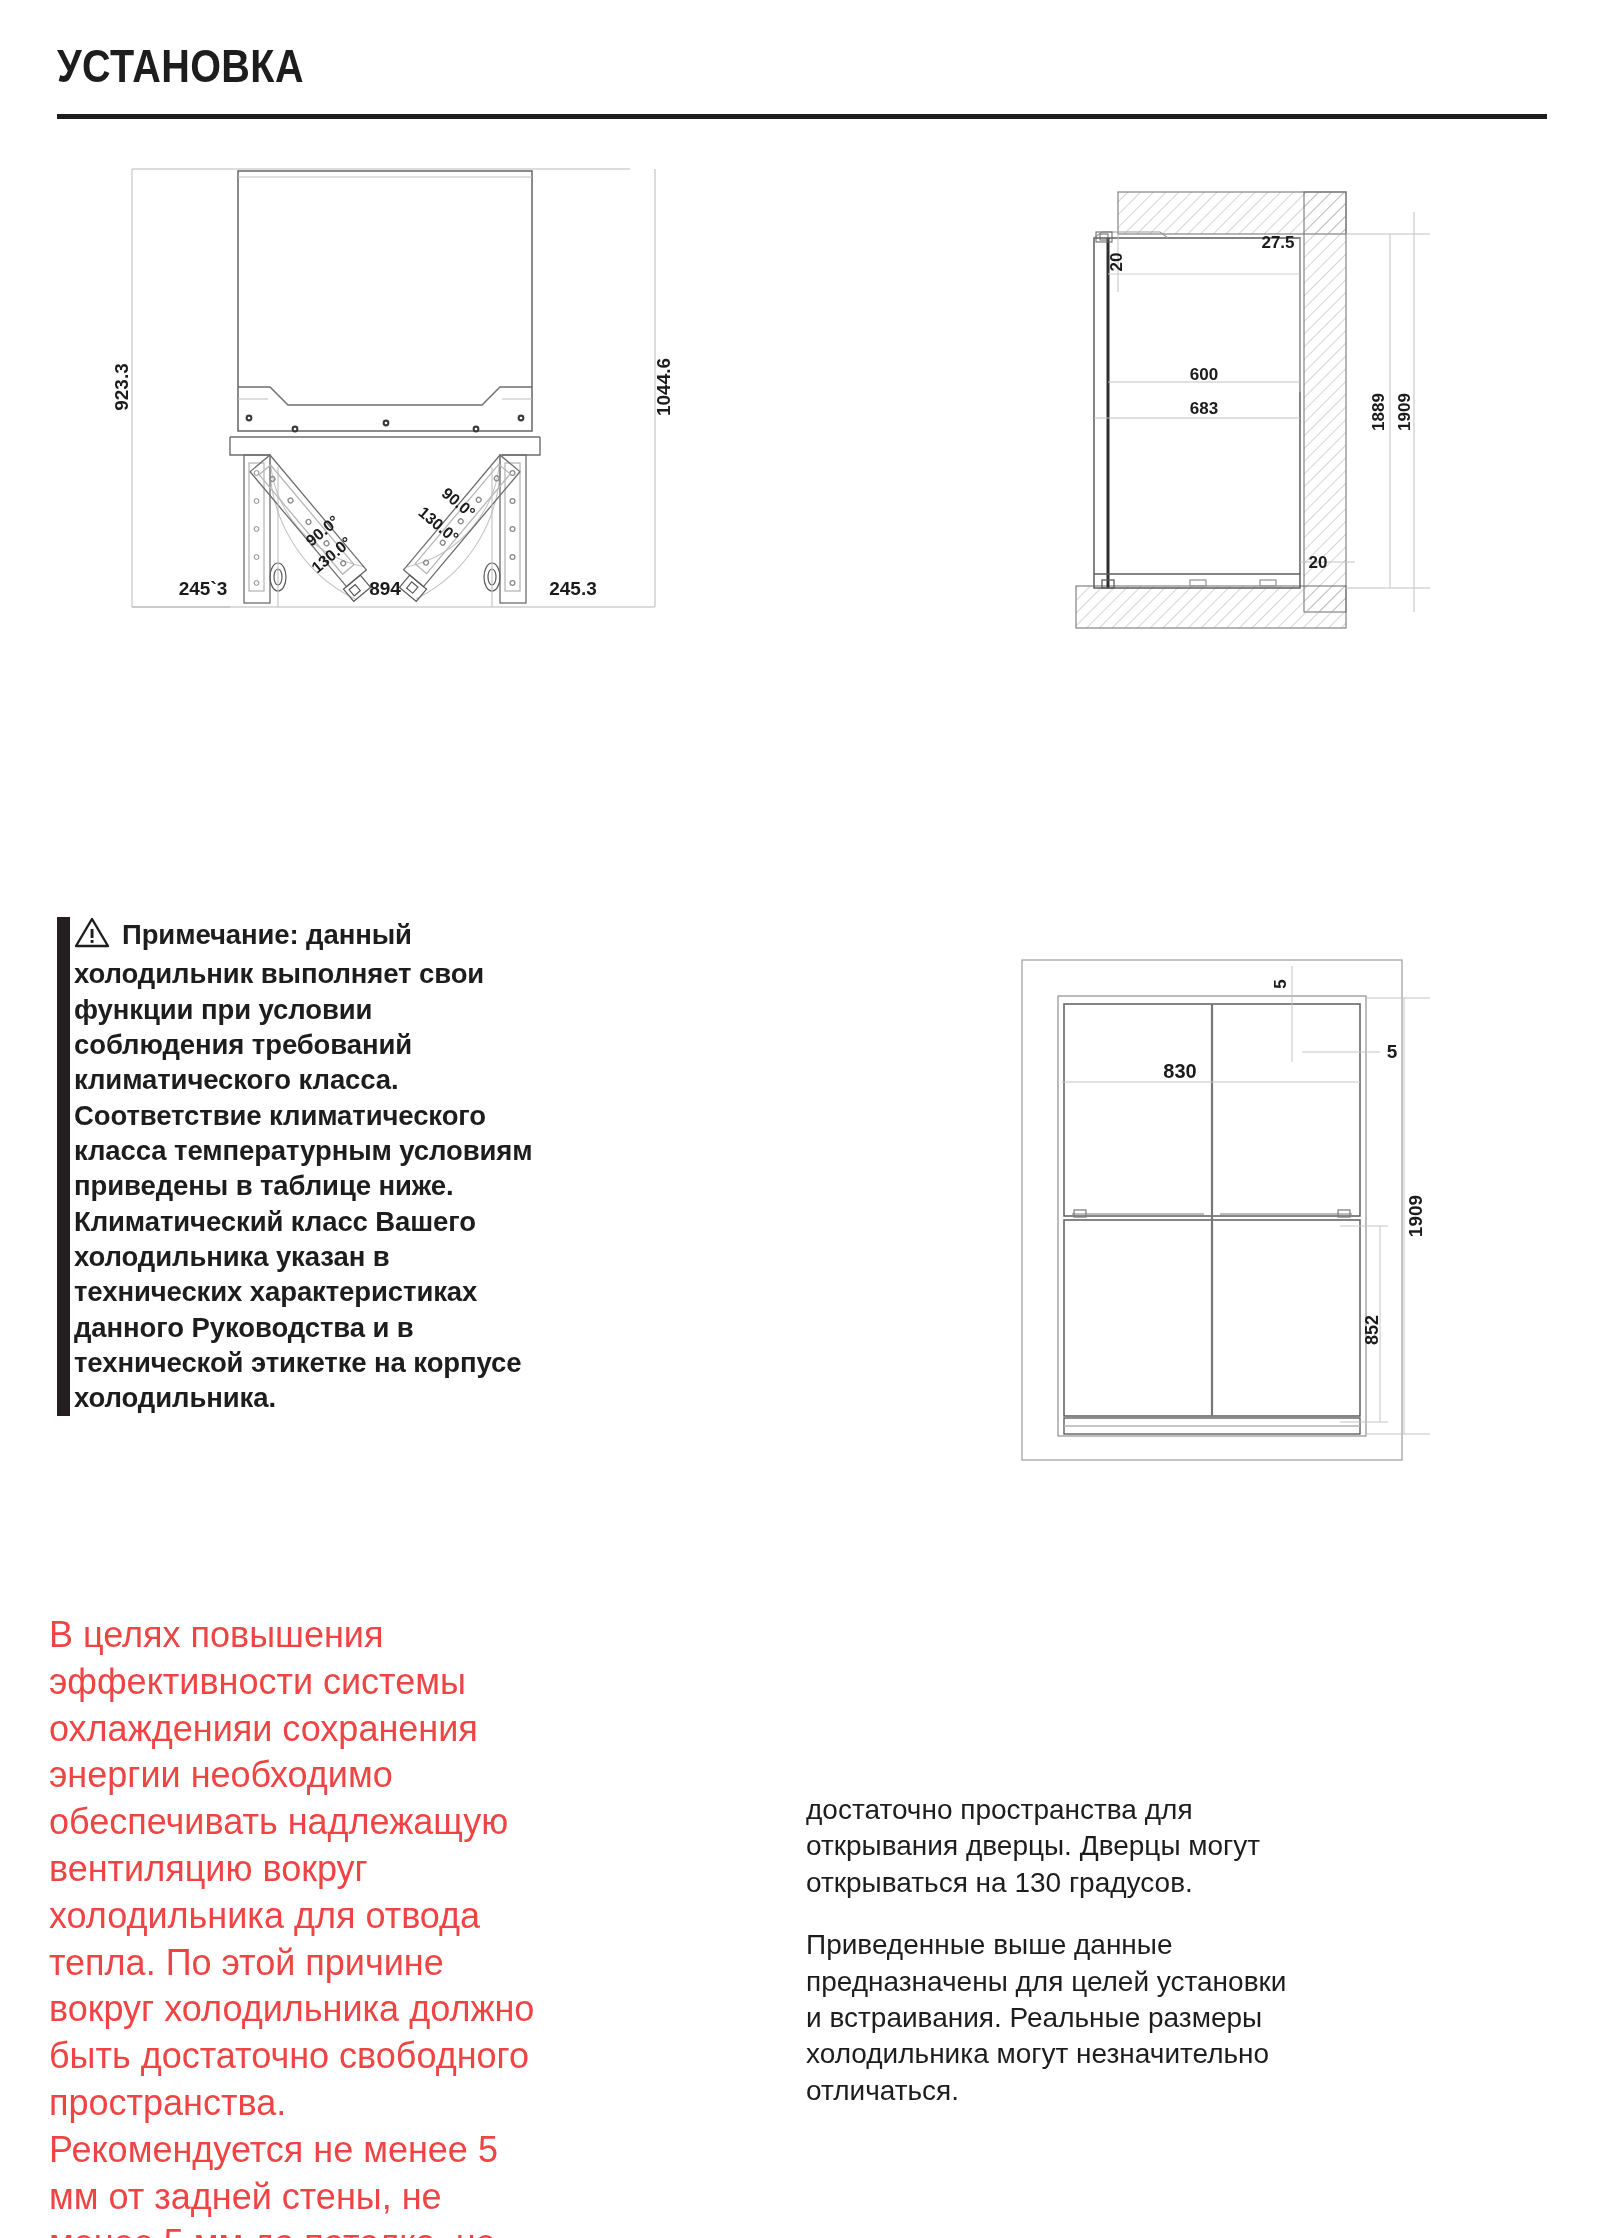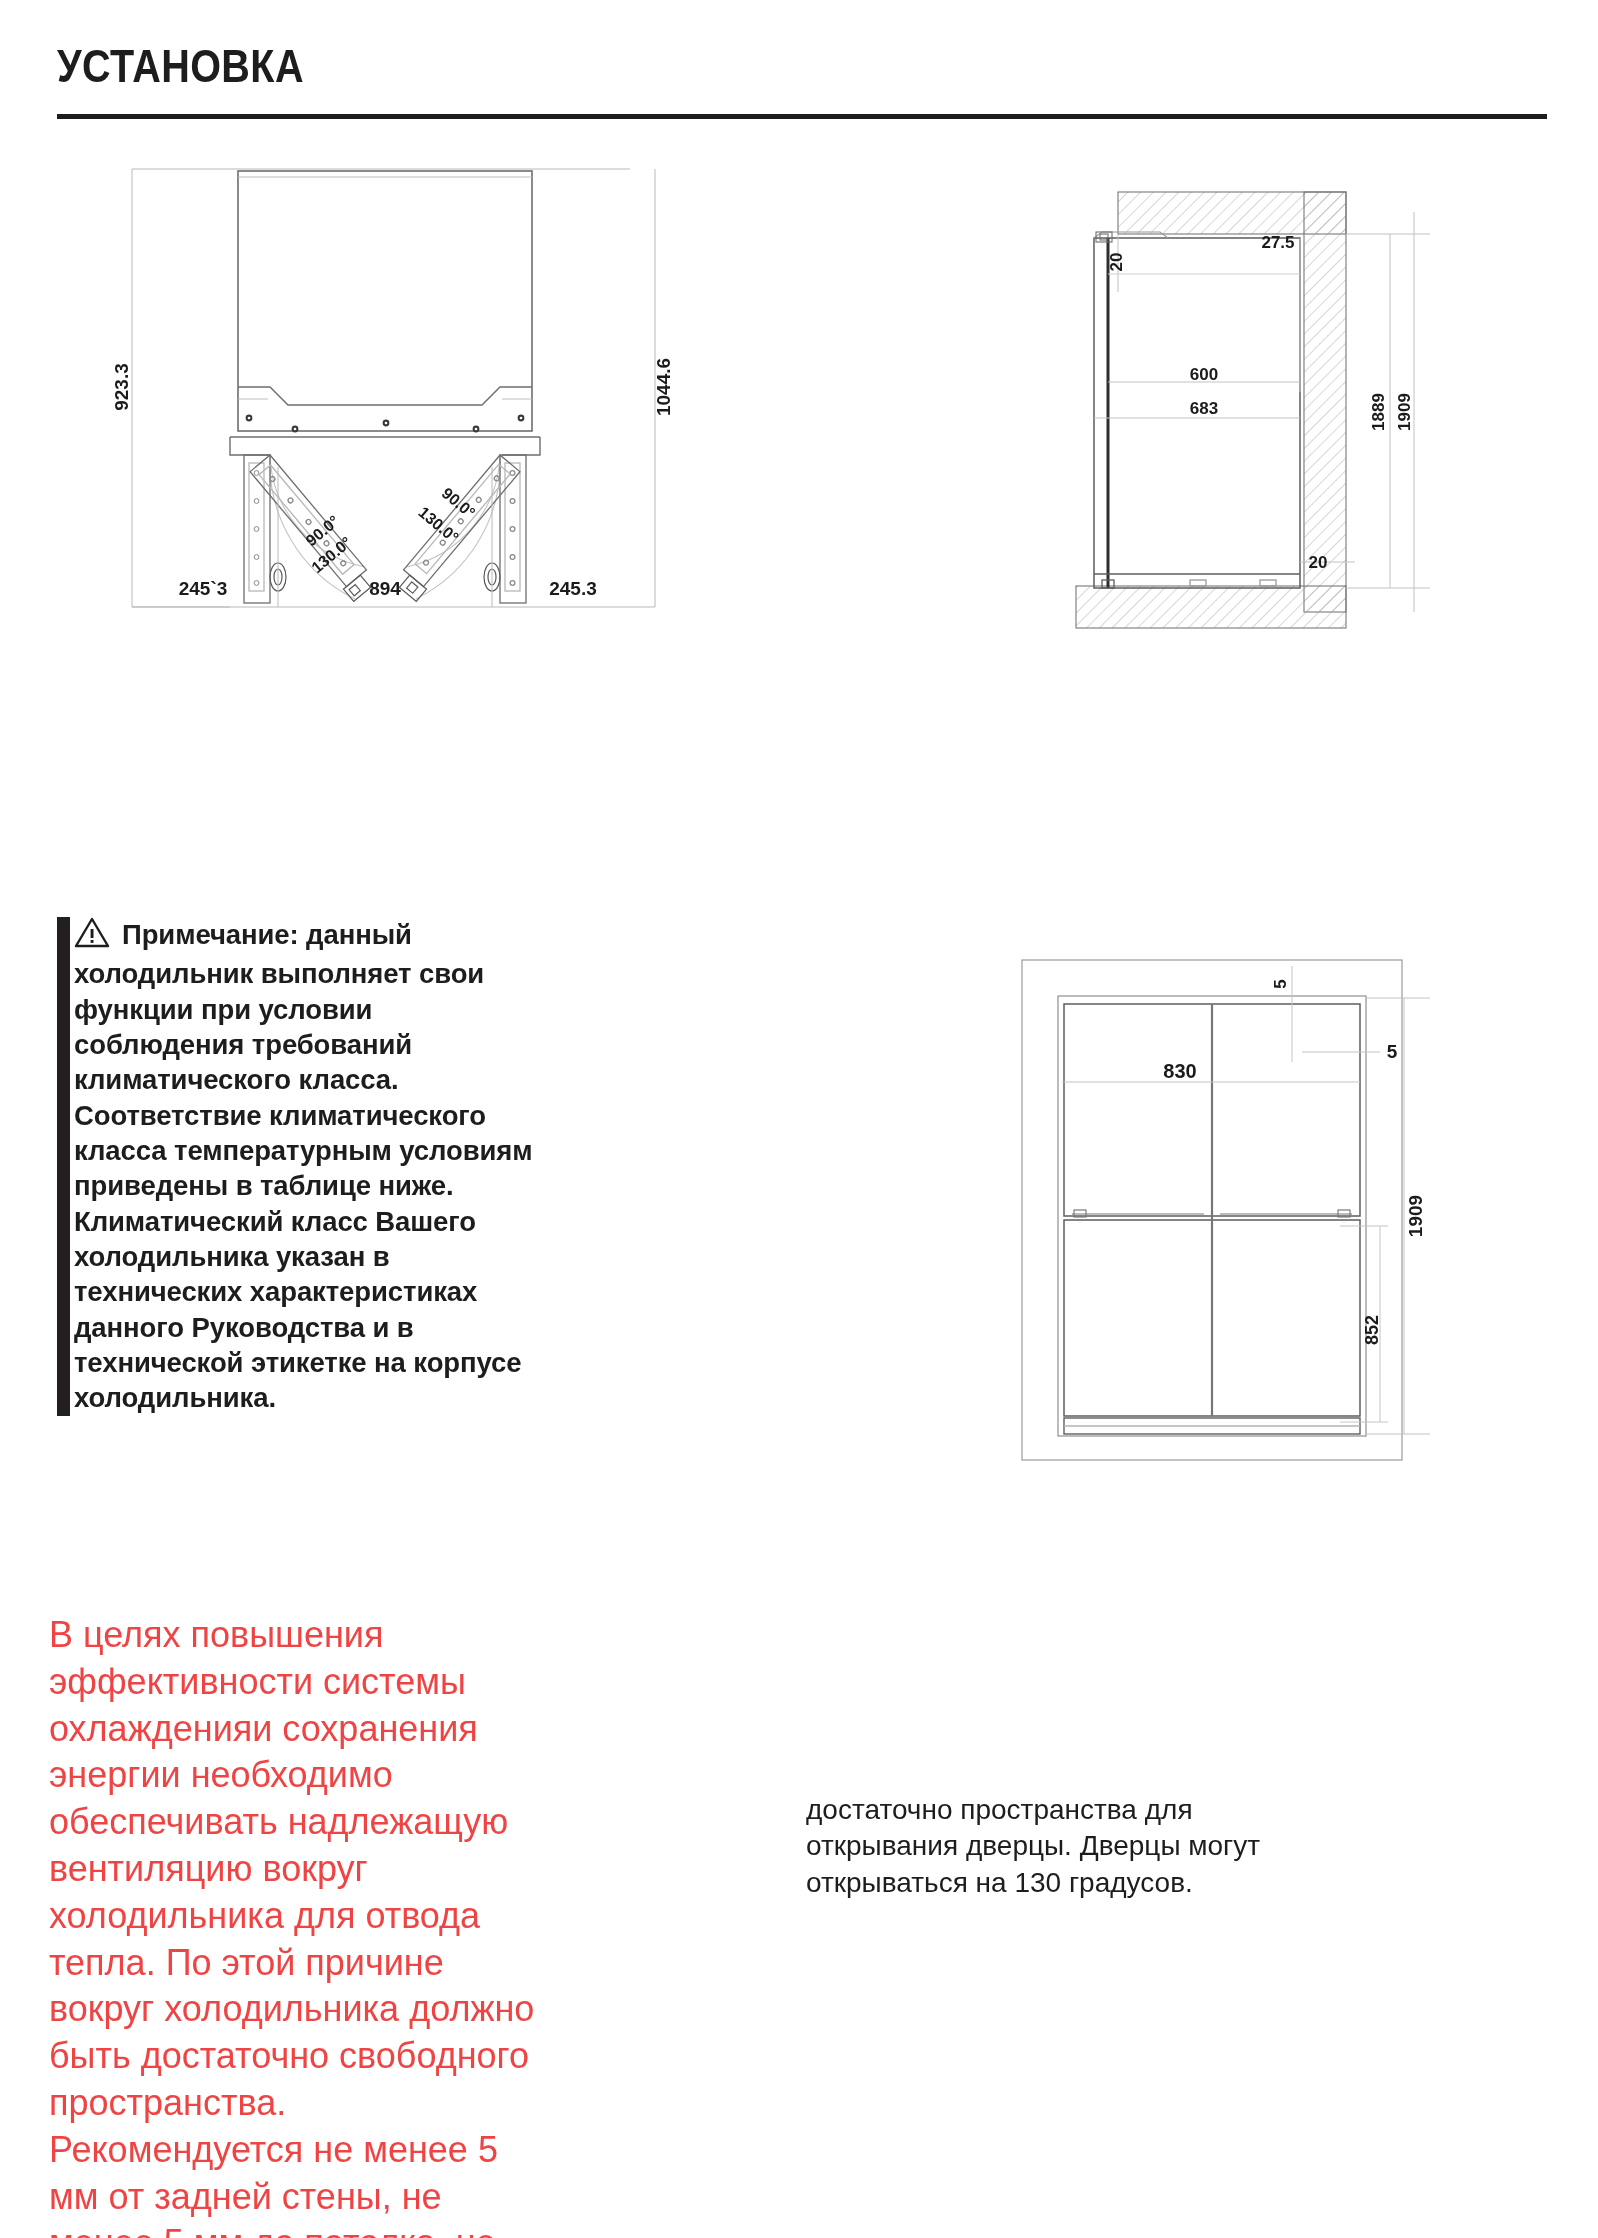--- a/index.html
+++ b/index.html
@@ -309,15 +309,16 @@
     </div>
   </div>
 
   <div class="col-left">
     <p class="para">В целях повышения эффективности системы охлажденияи сохранения энергии необходимо обеспечивать надлежащую вентиляцию вокруг холодильника для отвода тепла. По этой причине вокруг холодильника должно быть достаточно свободного пространства. Рекомендуется не менее 5 мм от задней стены, не менее 5 мм до потолка, не менее 5 мм по бокам.</p>
     <p class="para">Перед холодильником класса быть</p>
   </div>
 
   <div class="col-right">
     <p class="para">достаточно пространства для открывания дверцы. Дверцы могут открываться на 130 градусов.</p>
+    <p class="para">Приведенные выше данные предназначены для целей установки и встраивания. Реальные размеры холодильника могут незначительно отличаться.</p>
   </div>
 
 </div>
 
 </body></html>

